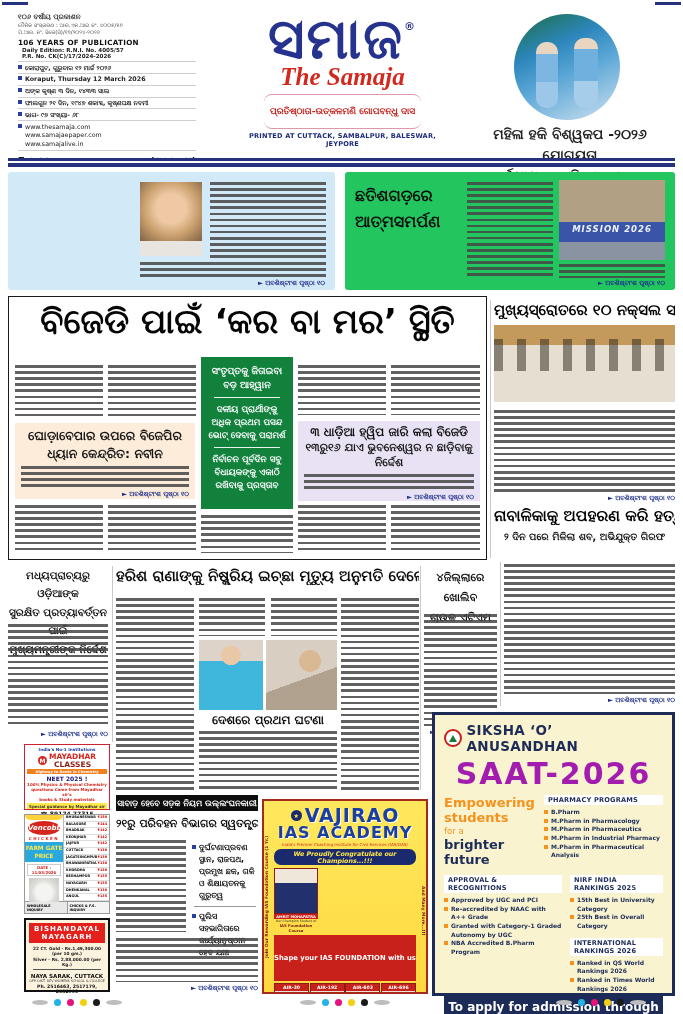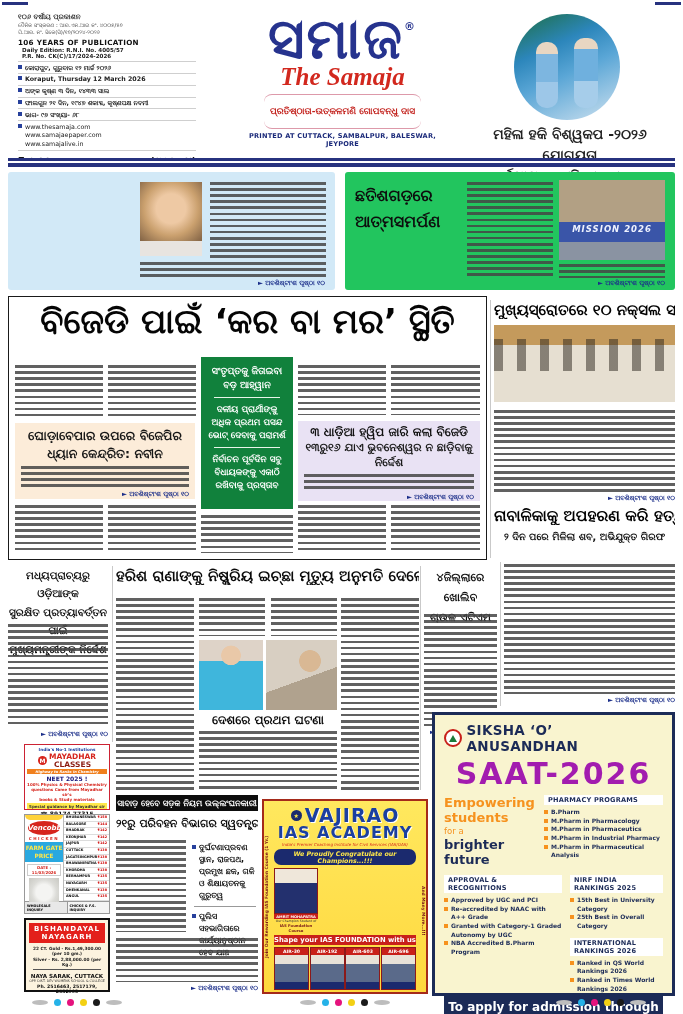--- a/index.html
+++ b/index.html
@@ -333,21 +333,21 @@
       <div style="font-size:4.1px;font-style:italic;color:#d6251d">India's Premier Coaching Institute for Civil Services (IAS/OAS)</div>
       <div class="b" style="background:#1b2a6e;color:#ffe84a;font-style:italic;font-size:6.3px;border-radius:7px;margin-top:2px;padding:1px 0">We Proudly Congratulate our Champions...!!!</div>
       <div style="display:flex;margin-top:3px;text-align:left">
         <div style="width:46px">
           <div class="photo" style="width:44px;height:46px;border:1px solid #8b1a1a;background:linear-gradient(180deg,#efe7da 0 32%,#23306e 32% 100%)"></div>
           <div class="b c" style="width:44px;background:#c8201a;color:#fff;font-size:3.6px;padding:.5px 0">AMRIT MOHAPATRA</div>
           <div class="c" style="width:44px;font-size:3.2px;color:#333">Our Champion Student of</div>
           <div class="b c" style="width:44px;font-size:3.8px;color:#7a1a1a">IAS Foundation Course</div>
         </div>
       </div>
-      <div class="b" style="background:#c8201a;color:#fff;font-size:6.8px;margin-top:2px;padding:1px 0">Shape your IAS FOUNDATION with us</div>
+      <div class="b" style="background:#c8201a;color:#fff;font-size:6.8px;margin-top:2px;padding:19px 0">Shape your IAS FOUNDATION with us</div>
       <div style="display:flex;justify-content:space-between;margin-top:2px">
         <div class="tcard">
             <div class="air">AIR-30</div>
             <div class="tp"></div>
             <div class="nm"></div>
           </div>
         <div class="tcard">
             <div class="air">AIR-192</div>
             <div class="tp"></div>
             <div class="nm"></div>

